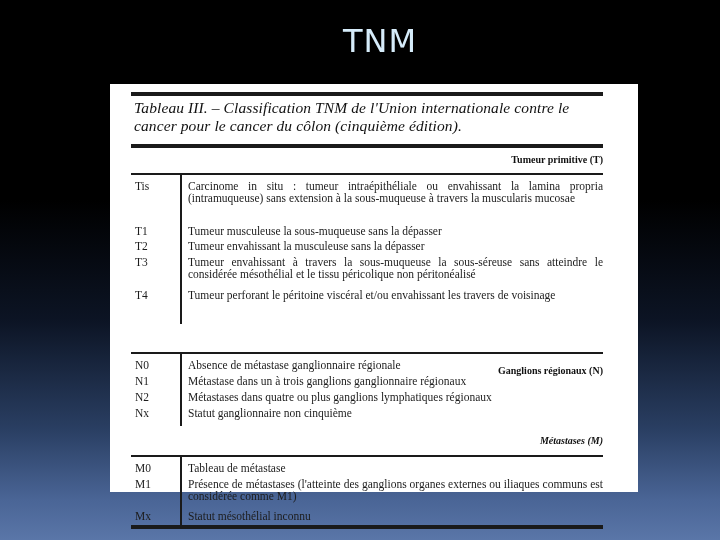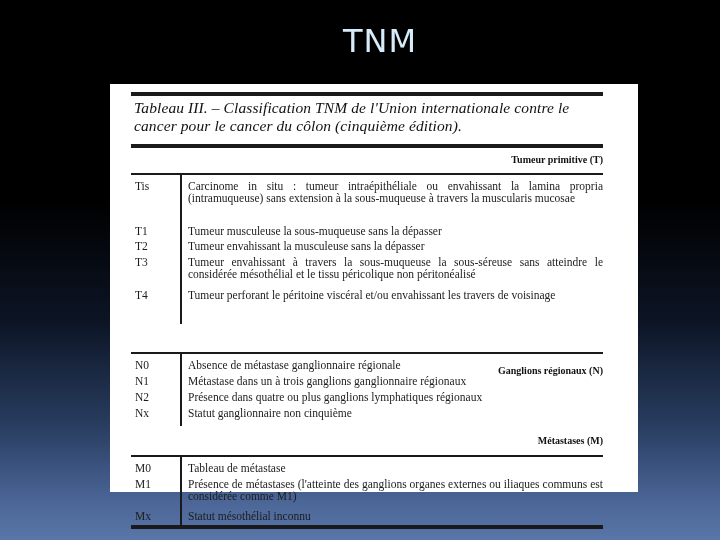--- a/index.html
+++ b/index.html
@@ -76,28 +76,28 @@
   <div class="row" style="top:275px;">
     <span class="code">N0</span>
     <span class="desc">Absence de métastase ganglionnaire régionale</span>
   </div>
   <div class="row" style="top:291px;">
     <span class="code">N1</span>
     <span class="desc">Métastase dans un à trois ganglions ganglionnaire régionaux</span>
   </div>
   <div class="row" style="top:307px;">
     <span class="code">N2</span>
-    <span class="desc">Présence dans quatre ou plus ganglions lymphatiques régionaux</span>
+    <span class="desc">Métastases dans quatre ou plus ganglions lymphatiques régionaux</span>
   </div>
   <div class="row" style="top:323px;">
     <span class="code">Nx</span>
     <span class="desc">Statut ganglionnaire non cinquième</span>
   </div>
 
-  <div class="section-head" style="top:351px;">Métastases (M)</div>
+  <div class="section-head" style="top:351px;font-style:italic;">Métastases (M)</div>
   <div class="rule thin" style="top:371px;"></div>
   <div class="vdiv" style="top:372px; height:71px;"></div>
 
   <div class="row" style="top:378px;">
     <span class="code">M0</span>
     <span class="desc">Tableau de métastase</span>
   </div>
   <div class="row" style="top:394px;">
     <span class="code">M1</span>
     <span class="desc">Présence de métastases (l'atteinte des ganglions organes externes ou iliaques communs est considérée comme M1)</span>

